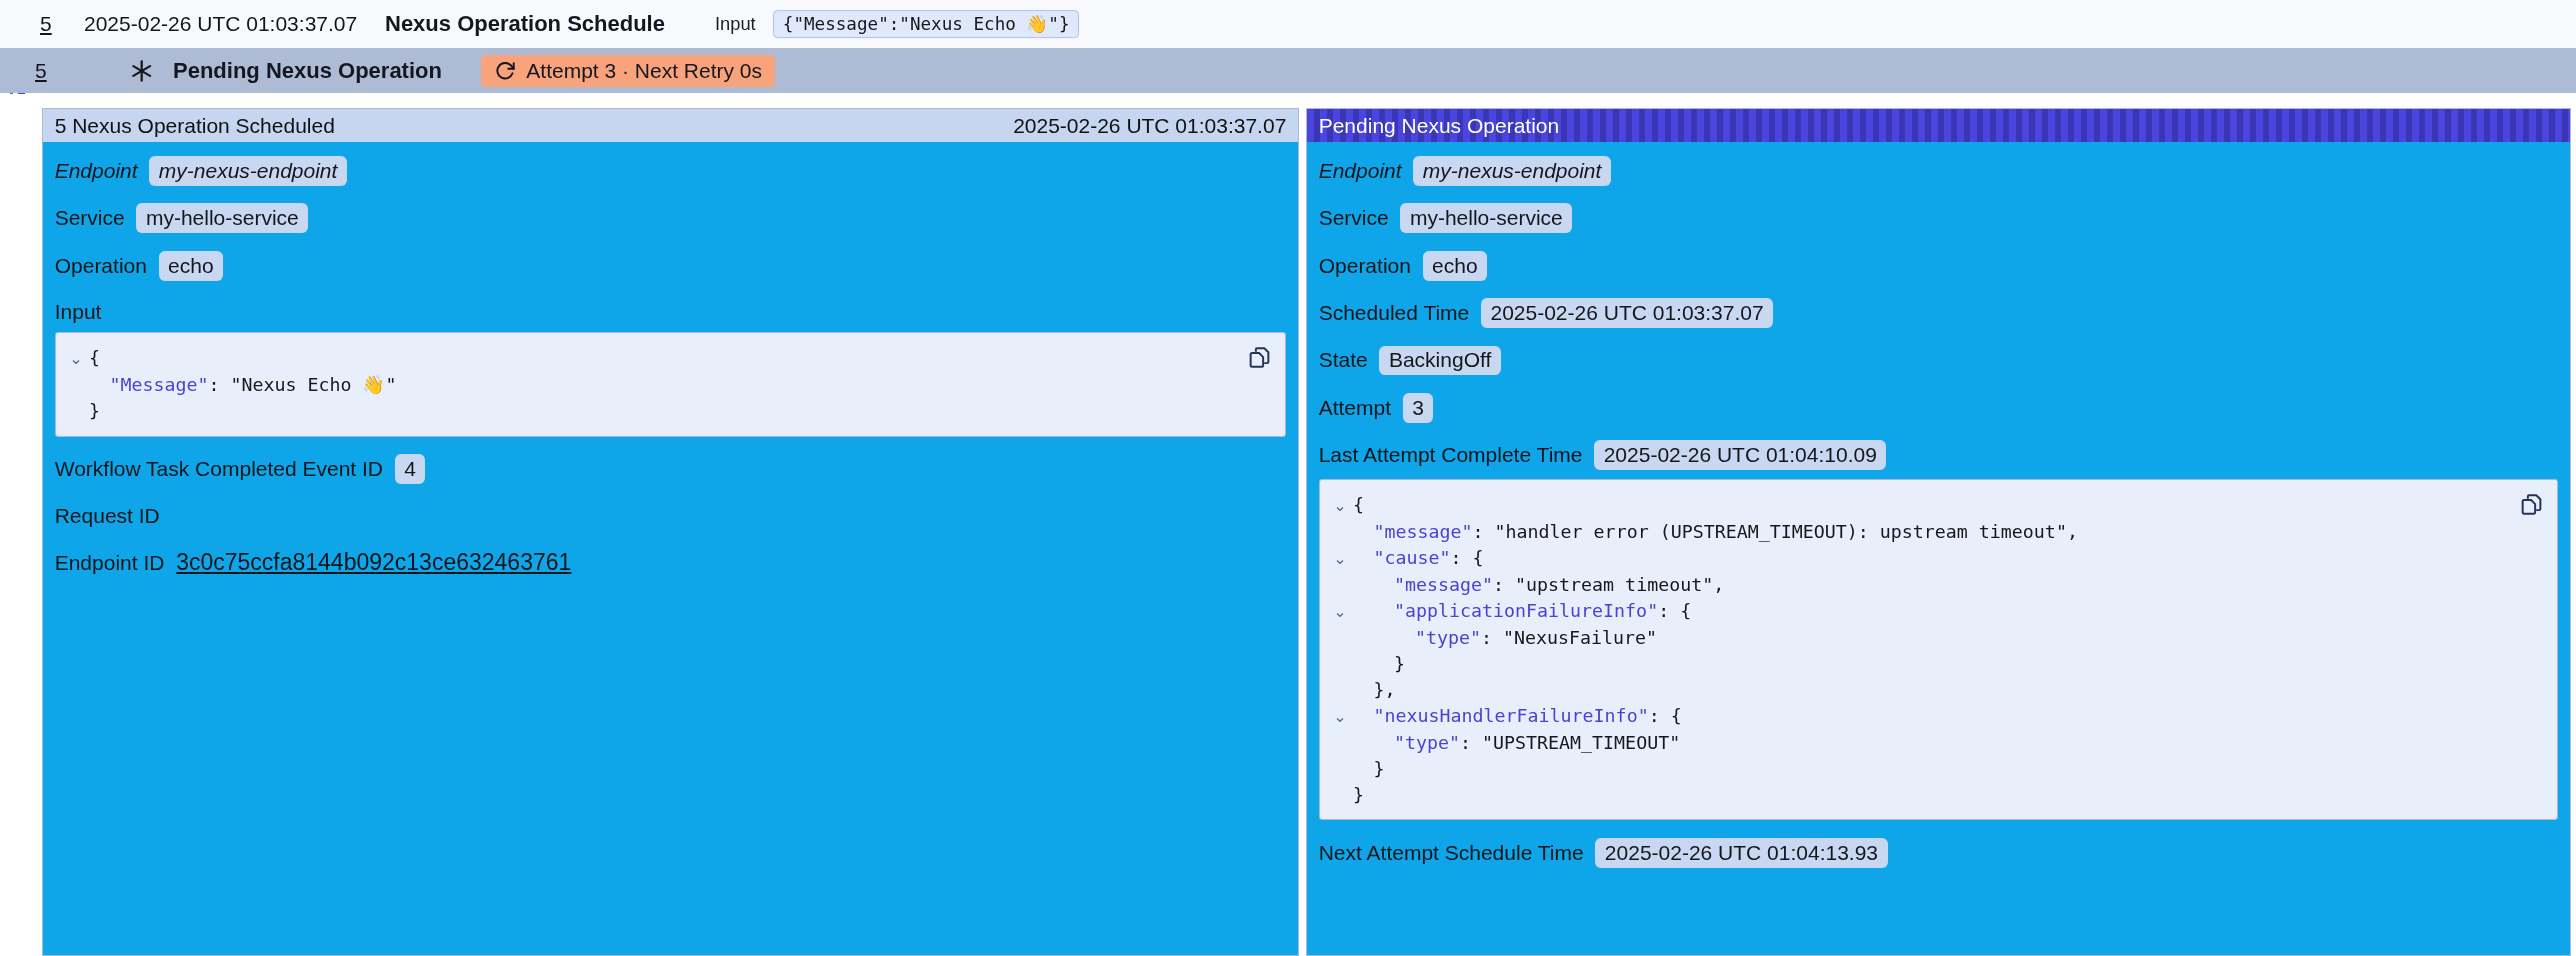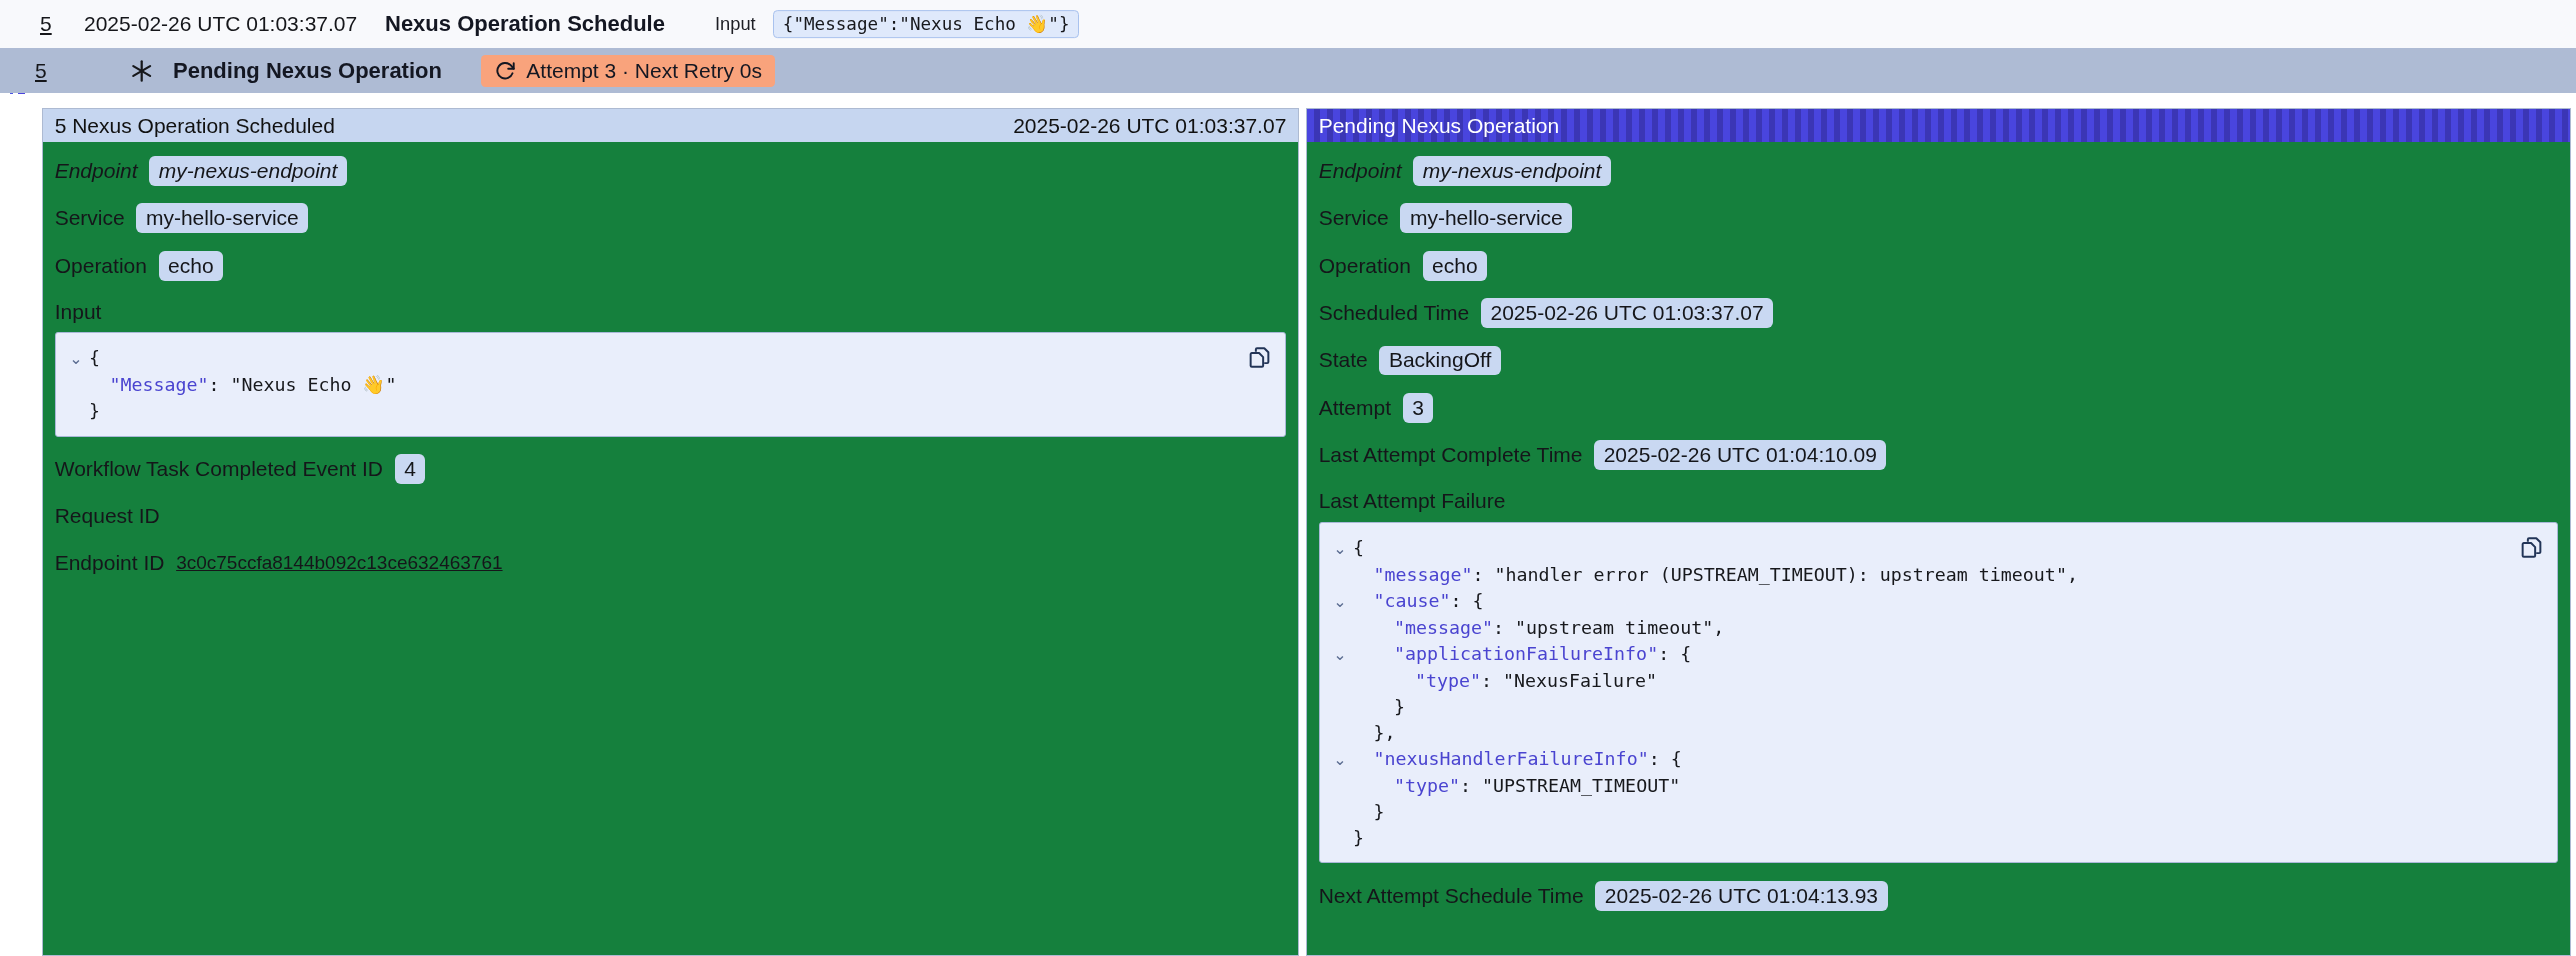--- a/index.html
+++ b/index.html
@@ -30,36 +30,36 @@
   .ev-input-label{left:715px;font-size:18.3px;color:#1d1e24;}
   .ev-input-chip{left:773px;font-family:"DejaVu Sans Mono","Liberation Mono",monospace;
                  font-size:17.6px;color:#17181c;background:#dfe9fb;border:1.5px solid #a9c2ee;
                  border-radius:4.4px;padding:2.9px 8.8px;white-space:nowrap;}
   .pending-icon{left:130px;width:23.4px;height:23.4px;}
   .retry-badge{left:481px;height:32px;display:inline-flex;align-items:center;gap:10.3px;
                background:#f9a37c;border-radius:4.4px;padding:0 13px;font-size:21px;color:#141722;}
   .retry-badge svg{width:22px;height:22px;}
 
   
-  .panel{position:absolute;top:108px;height:848px;border:1.5px solid #adbad2;box-sizing:border-box;background:#15803d;}
+  .panel{position:absolute;top:108px;height:848px;border:1.5px solid #adbad2;box-sizing:border-box;background:#0ea5e9;}
   .panel-left{left:42px;width:1257px;}
   .panel-right{left:1306px;width:1265px;}
   .panel-header{height:33px;display:flex;align-items:center;justify-content:space-between;
                 padding:0 11.7px;font-size:21px;font-weight:500;color:#111;}
   .panel-left .panel-header{background:#c6d6f0;}
   .panel-right .panel-header{background:repeating-linear-gradient(90deg,#4945de 0 6.6px,#3b36b5 6.6px 13px);
                              color:#ffffff;font-weight:500;}
   .panel-body{padding:0 11.7px 17.6px 11.7px;}
 
   .field-row{margin-top:17.6px;min-height:29px;display:flex;align-items:center;gap:11.7px;}
   .field-row:first-child{margin-top:14px;font-style:italic;}
   .field-label{font-size:21px;color:#15161a;white-space:nowrap;}
   .block-label{margin-top:19px;font-size:21px;}
   .chip{background:#c9d8f2;border-radius:5.9px;padding:2.9px 9.5px;font-size:21px;color:#15161a;white-space:nowrap;}
-  .id-link{font-size:19px;color:#15161a;text-decoration:underline;cursor:pointer;}
+  .id-link{font-size:23px;color:#15161a;text-decoration:underline;cursor:pointer;}
 
   
   .codeblock{position:relative;margin-top:8.8px;background:#e9eefb;border:1.5px solid #a9b8d8;
              border-radius:2.9px;padding:11.7px 51px 11.7px 7.3px;
              font-family:"DejaVu Sans Mono","Liberation Mono",monospace;font-size:18.3px;color:#17181c;}
   .code-line{display:flex;align-items:baseline;line-height:26px;white-space:pre;}
   .gutter-cell{display:inline-block;width:26px;text-align:center;font-size:16px;color:#5e6f93;
                flex:0 0 26px;cursor:pointer;font-family:"DejaVu Sans","Liberation Sans",sans-serif;}
   .jkey{color:#4a44d0;}
   .copy-btn{position:absolute;top:8.8px;right:10.3px;background:transparent;border:none;padding:2.9px;cursor:pointer;}
@@ -172,21 +172,20 @@
           <span class="chip">BackingOff</span>
         </div>
         <div class="field-row">
           <span class="field-label">Attempt</span>
           <span class="chip">3</span>
         </div>
         <div class="field-row">
           <span class="field-label">Last Attempt Complete Time</span>
           <span class="chip">2025-02-26 UTC 01:04:10.09</span>
         </div>
-        <div class="field-label block-label">Last Attempt Failure</div>
         <div class="codeblock">
           <button class="copy-btn">
             <svg viewBox="0 0 24 24" fill="none" stroke="#223457" stroke-width="1.9" stroke-linejoin="round">
               <path d="M8.5 6.5V4.2c0-.6.5-1.1 1.1-1.1h7l3.9 3.9v9.3c0 .6-.5 1.1-1.1 1.1h-2.9"></path>
               <path d="M3.5 8.8c0-.6.5-1.1 1.1-1.1h7l3.9 3.9v8.2c0 .6-.5 1.1-1.1 1.1H4.6c-.6 0-1.1-.5-1.1-1.1z"></path>
             </svg>
           </button>
           <div class="code-line"><span class="gutter-cell">⌄</span><span class="code-text" style="padding-left: 0px;"><span>{</span></span></div>
           <div class="code-line"><span class="gutter-cell"></span><span class="code-text" style="padding-left: 20.5px;"><span class="jkey">"message"</span><span>: "handler error (UPSTREAM_TIMEOUT): upstream timeout",</span></span></div>
           <div class="code-line"><span class="gutter-cell">⌄</span><span class="code-text" style="padding-left: 20.5px;"><span class="jkey">"cause"</span><span>: {</span></span></div>

